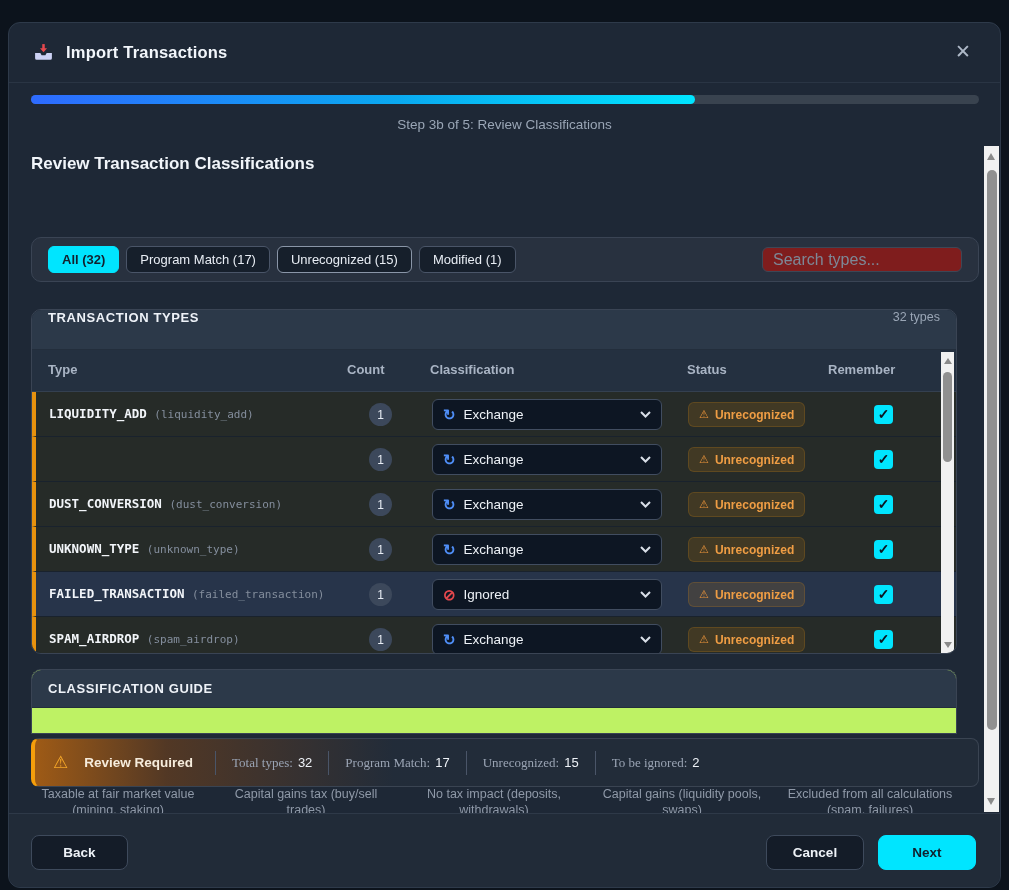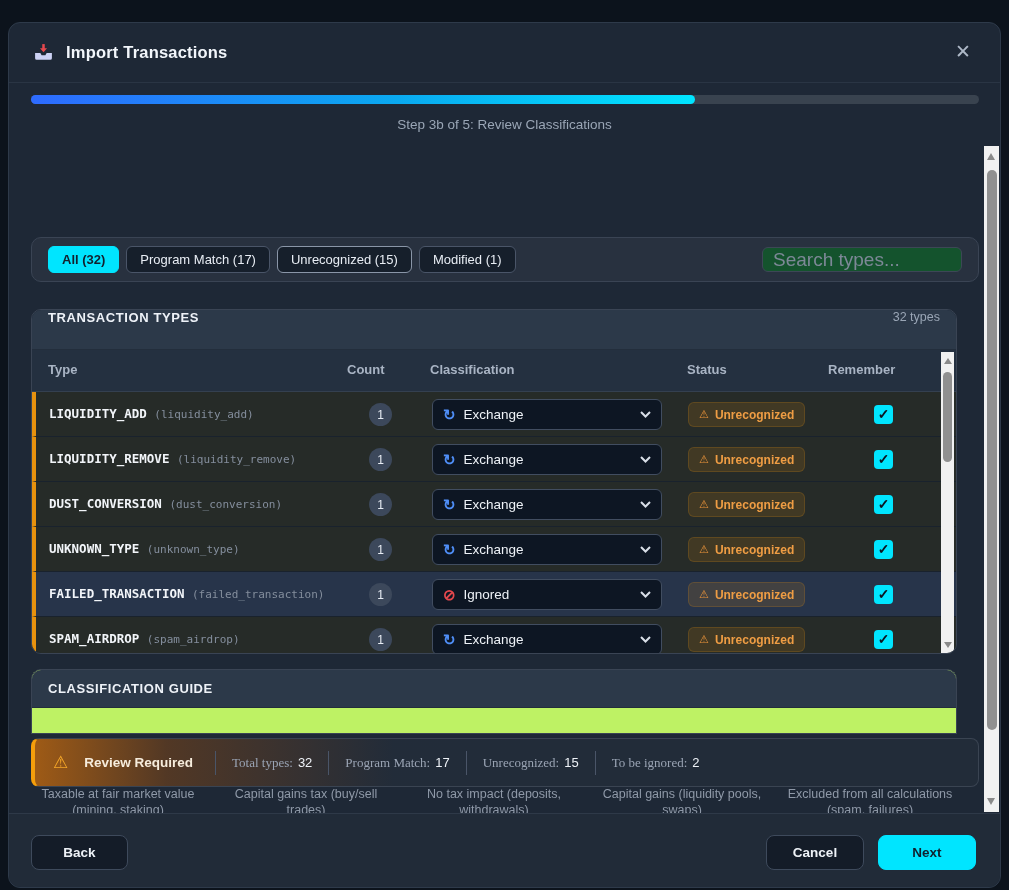--- a/index.html
+++ b/index.html
@@ -24,22 +24,22 @@
   .h2   { position:absolute; left:22px; top:131px; color:#f1f5fa; font-size:17px; font-weight:bold; }
   .desc { position:absolute; left:22px; top:160px; width:940px; color:#b3bdca; font-size:13.5px; }
 
   
   .fbar { position:absolute; left:22px; top:214px; width:948px; height:45px; background:#28313f;
           border:1px solid #3a4454; border-radius:10px; display:flex; align-items:center; padding:0 16px; gap:7px; }
   .tab { height:27px; padding:0 13px; border-radius:6px; font-size:13px; cursor:pointer;
          background:#161f2b; border:1px solid #4a5568; color:#e8edf4; white-space:nowrap; }
   .tab.active { background:#00e5ff; border-color:#00e5ff; color:#12202e; font-weight:bold; }
   .tab.lit { border-color:#8a96a8; }
-  .fsearch { margin-left:auto; width:200px; height:25px; background:#14532d; border:1px solid #3d4756;
-             border-radius:6px; color:#dfe6ee; font-size:19px; padding:0 10px; }
+  .fsearch { margin-left:auto; width:200px; height:25px; background:#7f1d1d; border:1px solid #3d4756;
+             border-radius:6px; color:#dfe6ee; font-size:16px; padding:0 10px; }
   .fsearch::placeholder { color:#7d8897; }
 
   
   .tbl { position:absolute; left:22px; top:286px; width:926px; height:345px; border:1px solid #3a4454;
          border-radius:10px; overflow:hidden; background:#1c2734; }
   .tbl-hd { height:40px; background:#2c3949; display:flex; padding:0 16px;
             border-bottom:1px solid #232e3c; }
   .tbl-hd .t { color:#eef2f8; font-size:13px; font-weight:bold; letter-spacing:.6px; }
   .tbl-hd .c { margin-left:auto; color:#9aa6b6; font-size:12.5px; }
   .cols { position:relative; height:42px; background:#243040; border-bottom:1px solid #344050; }
@@ -128,20 +128,21 @@
     </svg>
     <span class="ttl">Import Transactions</span>
   </div>
   <button class="close">✕</button>
 
   <div class="ptrack">
     <div class="pfill" id="pfill" style="width: 70%;"></div>
   </div>
   <div class="pstep">Step 3b of 5: Review Classifications</div>
 
+  <div class="h2">Review Transaction Classifications</div>
 
   <div class="fbar">
     <span id="tabs" style="display:flex;gap:7px;">
         <button class="tab active">All (32)</button>
         <button class="tab">Program Match (17)</button>
         <button class="tab lit">Unrecognized (15)</button>
         <button class="tab">Modified (1)</button>
       </span>
     <input class="fsearch" placeholder="Search types..." style="">
   </div>
@@ -170,21 +171,20 @@
       </svg>
     </span>
     <span class="status">
       <span class="w">⚠</span>
       <span class="s">Unrecognized</span>
     </span>
     <span class="chk">✓</span>
   </div>
 
   <div class="row amber">
-    <span class="t-name">LIQUIDITY_REMOVE <span class="t-raw">(liquidity_remove)</span></span>
     <span class="c-count">1</span>
     <span class="sel">
       <span class="ic exchange">↻</span>
       <span class="lb">Exchange</span>
       <svg width="11" height="7" viewBox="0 0 11 7">
         <polyline points="1,1 5.5,5.5 10,1" fill="none" stroke="#d8dee7" stroke-width="2"></polyline>
       </svg>
     </span>
     <span class="status">
       <span class="w">⚠</span>

